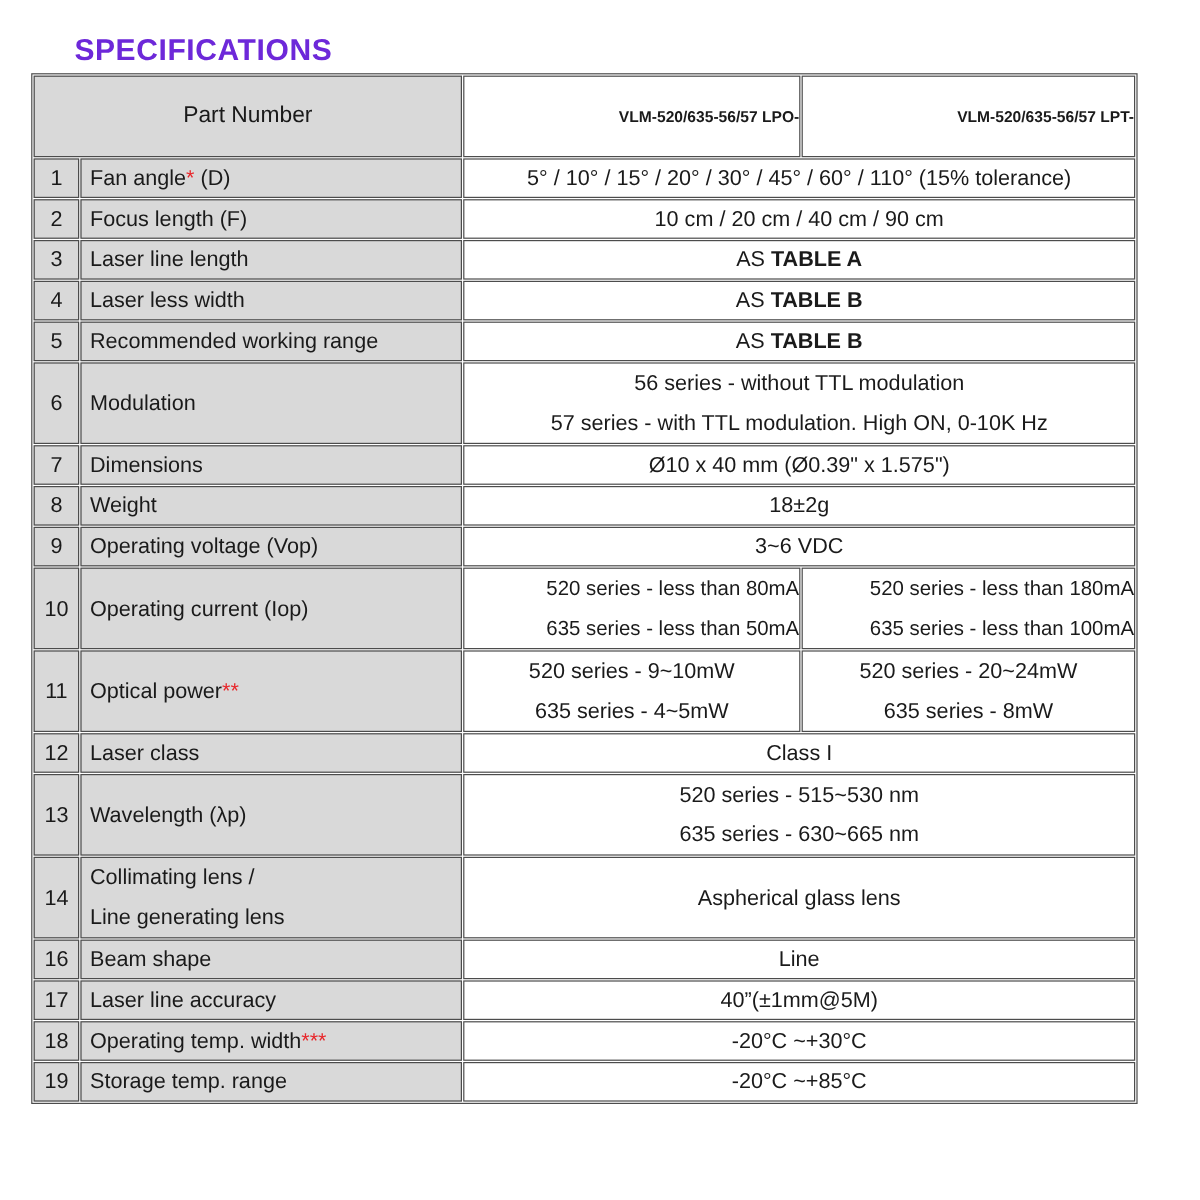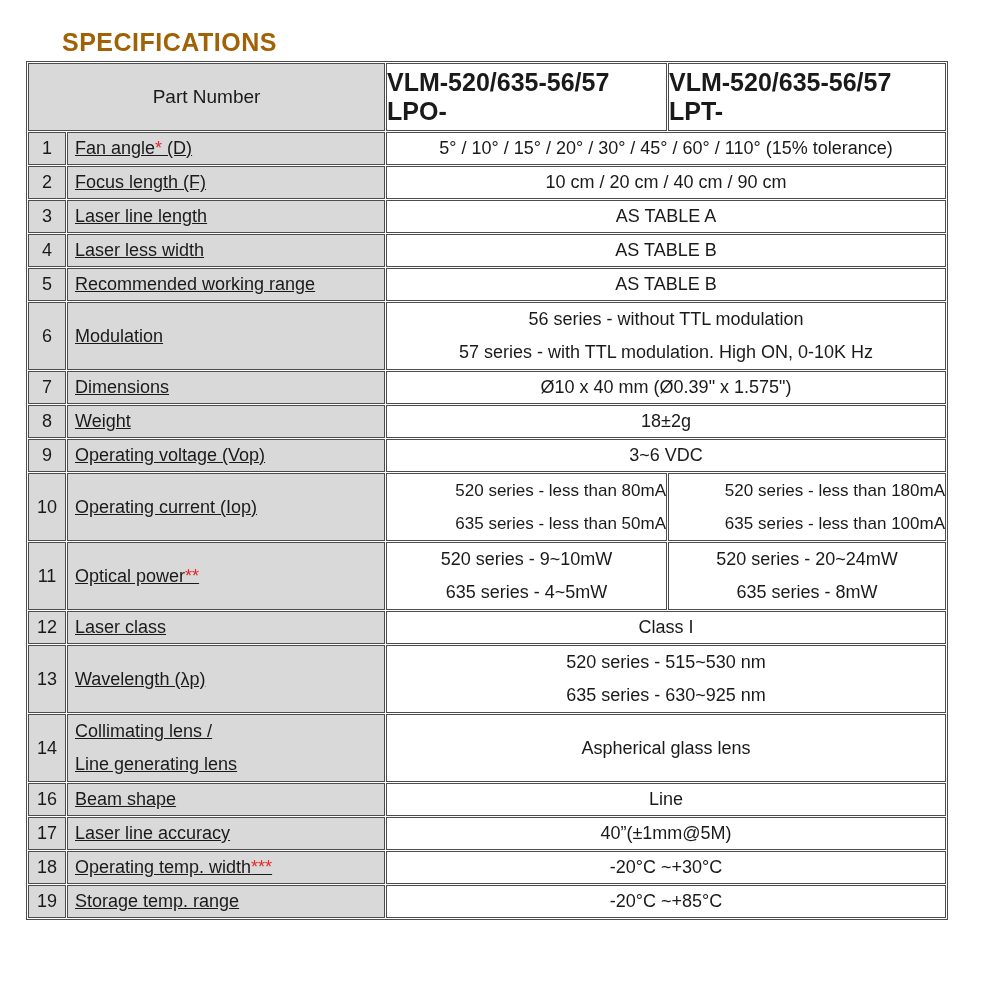--- a/index.html
+++ b/index.html
@@ -19,21 +19,21 @@
     background: #ffffff;
     overflow: hidden;
   }
   .title {
     position: absolute;
     left: 62px;
     top: 28px;
     font-size: 25px;
     font-weight: bold;
     letter-spacing: 0.5px;
-    color: #a16207;
+    color: #6d28d9;
   }
   table.spec {
     position: absolute;
     left: 26px;
     top: 61px;
     width: 920px;
     border-collapse: separate;
     border-spacing: 1px;
     table-layout: fixed;
     background: #ffffff;
@@ -50,25 +50,25 @@
     font-weight: normal;
     padding: 0;
     overflow: hidden;
   }
   .h1 { height: 33px; }
   .h2 { height: 68px; }
   .hdr-row { height: 68px; }
   .gray  { background: #d9d9d9; }
   .white { background: #ffffff; }
   .num   { text-align: center; }
-  .label { text-align: left; padding-left: 7px; text-decoration: underline; }
+  .label { text-align: left; padding-left: 7px; }
   .val   { text-align: center; }
   .hdr-part   { text-align: center; font-size: 19px; }
-  .hdr-col    { text-align: left; font-weight: bold; font-size: 25px; }
-  .b   { font-weight: normal; }
+  .hdr-col    { text-align: right; font-weight: bold; font-size: 13px; }
+  .b   { font-weight: bold; }
   .red { font-weight: normal; }
   .line2 div { line-height: 33px; }
   .split { font-size: 17px; text-align: right; }
 </style>
 </head>
 <body>
 
 <div class="page">
 
   <div class="title">SPECIFICATIONS</div>
@@ -175,21 +175,21 @@
       <td class="gray num">12</td>
       <td class="gray label">Laser class</td>
       <td class="white val" colspan="2">Class I</td>
     </tr>
 
     <tr class="h2">
       <td class="gray num">13</td>
       <td class="gray label">Wavelength (λp)</td>
       <td class="white val line2" colspan="2">
         <div>520 series - 515~530 nm</div>
-        <div>635 series - 630~925 nm</div>
+        <div>635 series - 630~665 nm</div>
       </td>
     </tr>
 
     <tr class="h2">
       <td class="gray num">14</td>
       <td class="gray label line2">
         <div>Collimating lens /</div>
         <div>Line generating lens</div>
       </td>
       <td class="white val" colspan="2">Aspherical glass lens</td>

